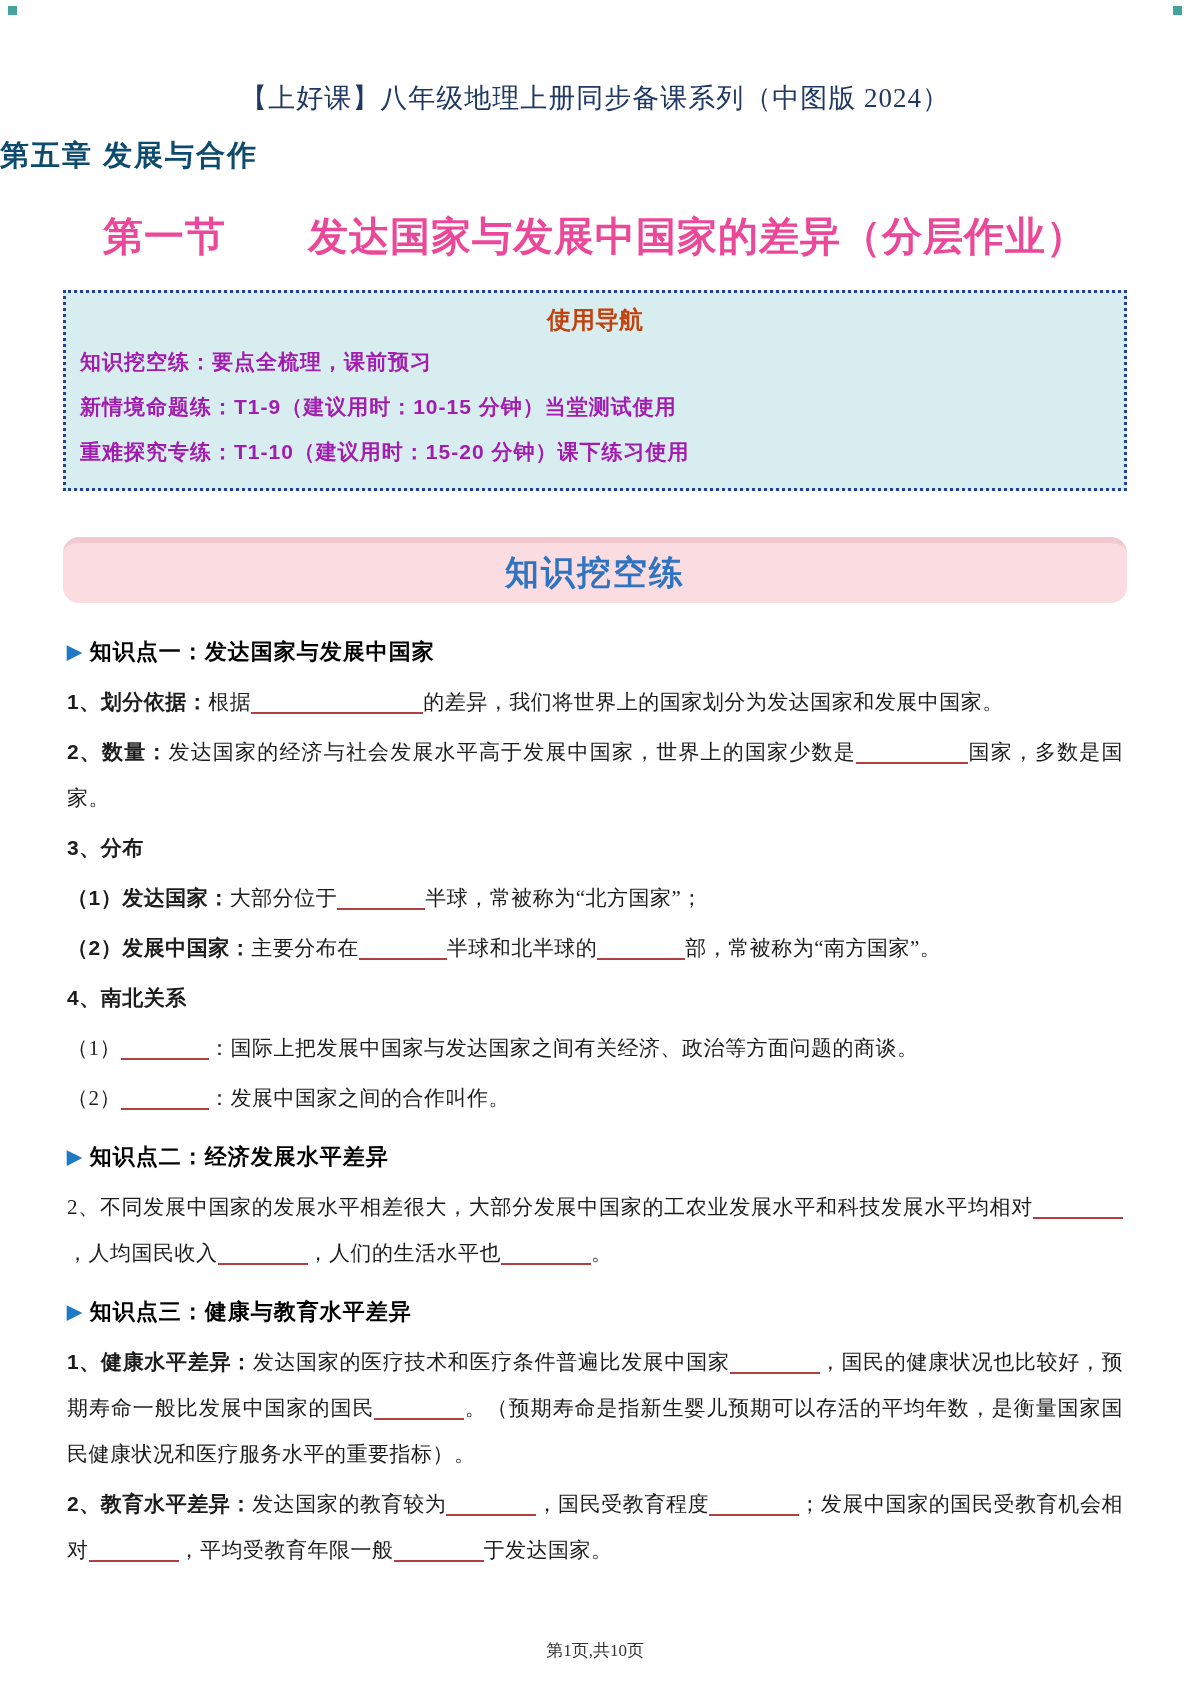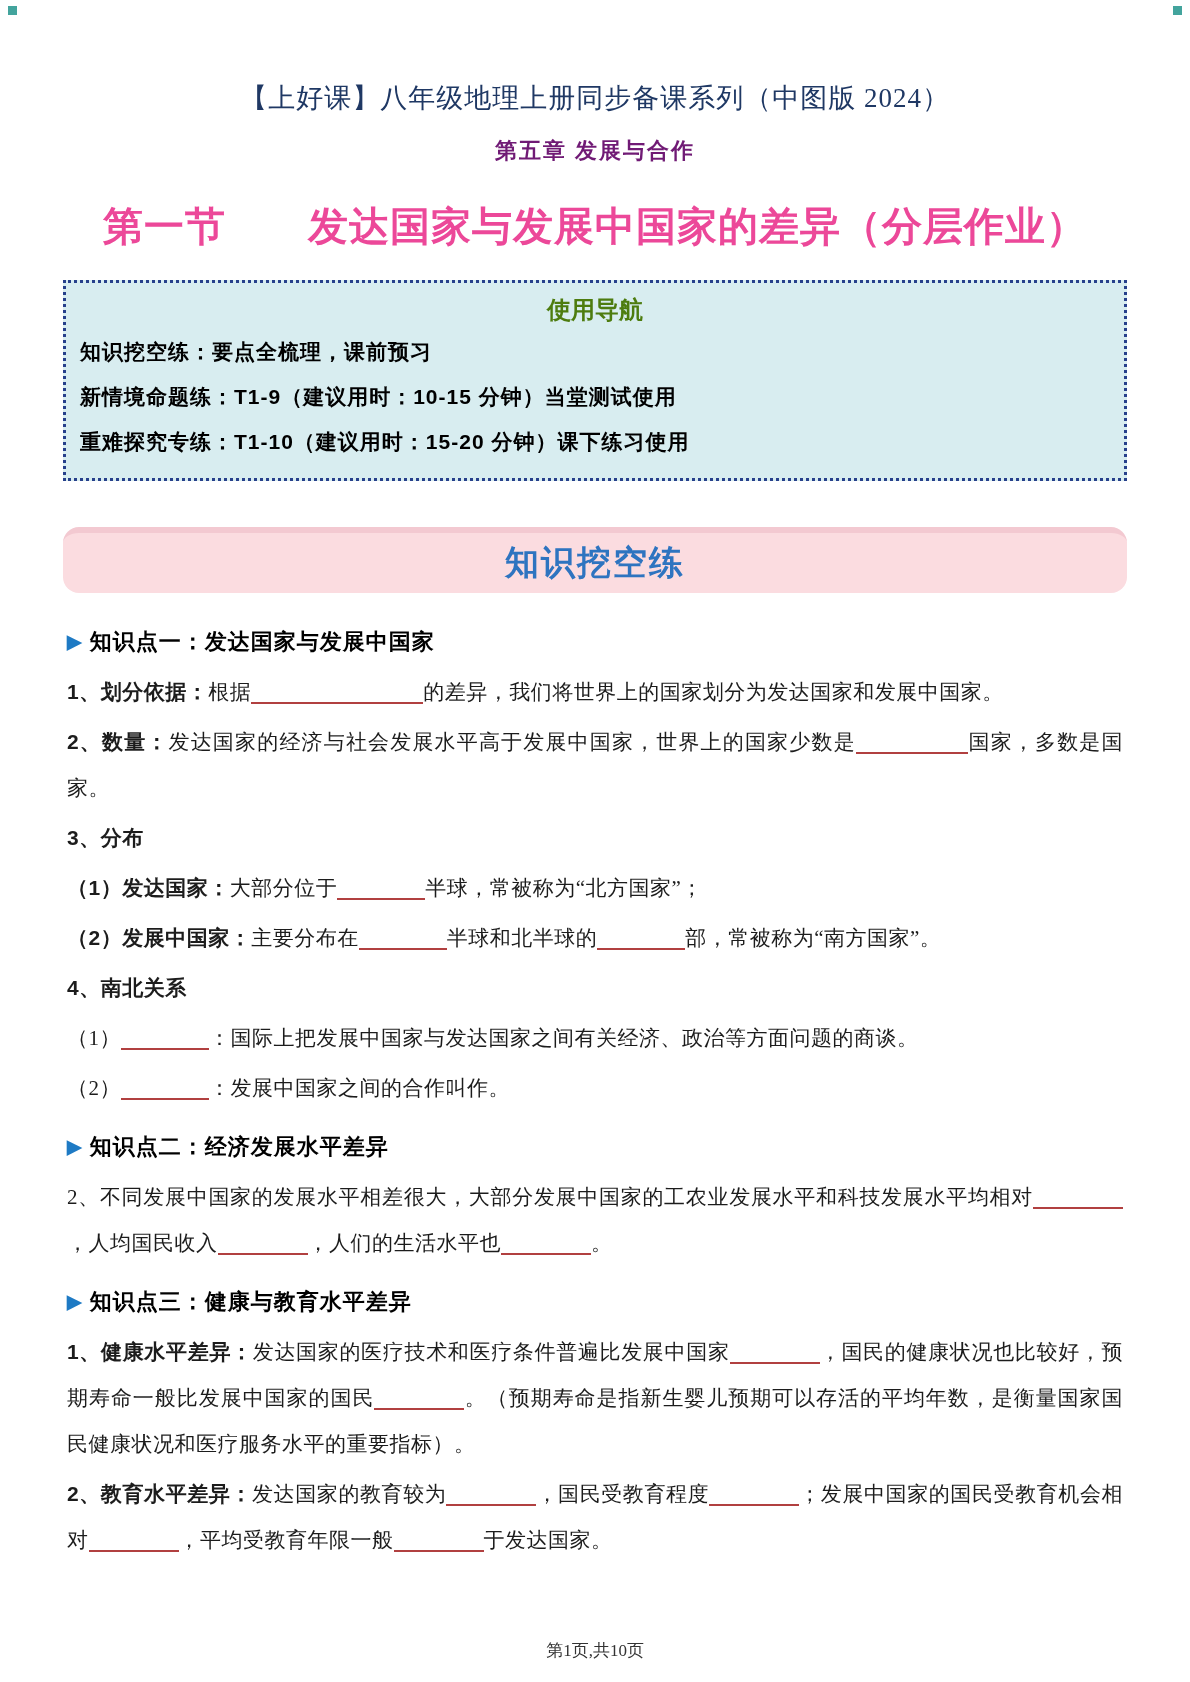--- a/index.html
+++ b/index.html
@@ -4,30 +4,30 @@
 <style>
   html,body{margin:0;padding:0;background:#ffffff;}
   .page{position:relative;width:1190px;height:1682px;background:#ffffff;overflow:hidden;
         font-family:"Liberation Serif",serif;color:#1c1c1c;}
   .corner{position:absolute;width:9px;height:9px;background:#43a49d;top:6px;}
   .corner.tl{left:8px;}
   .corner.tr{right:8px;}
 
   .series-title{padding-top:80px;text-align:center;font-size:27px;font-weight:normal;
                 color:#1f3864;letter-spacing:1px;}
-  .chapter-title{margin-top:20px;text-align:center;font-size:22px;font-weight:bold;color:#701a75;
+  .chapter-title{margin-top:20px;font-size:29px;font-weight:bold;color:#0c4a6e;
                  font-family:"Liberation Sans",sans-serif;letter-spacing:2px;}
   .section-title{margin-top:33px;text-align:center;font-size:40px;font-weight:bold;
                  color:#ec4899;letter-spacing:1px;}
 
   .nav-box{margin:26px 63px 0;border:3px dotted #27408b;background:#d8edf0;
            padding:8px 14px 14px;box-sizing:border-box;}
-  .nav-title{text-align:center;font-size:24px;font-weight:bold;color:#4d7c0f;
+  .nav-title{text-align:center;font-size:24px;font-weight:bold;color:#c2410c;
              font-family:"Liberation Sans",sans-serif;line-height:38px;}
-  .nav-line{font-size:21px;font-weight:bold;color:#000000;line-height:45px;
+  .nav-line{font-size:21px;font-weight:bold;color:#a21caf;line-height:45px;
             font-family:"Liberation Sans",sans-serif;letter-spacing:1px;}
 
   .banner{margin:46px 63px 0;background:#fbdce0;border-top:6px solid #f3c9d1;height:60px;
           display:flex;align-items:center;justify-content:center;border-radius:16px;}
   .banner-label{font-size:34px;font-weight:bold;color:#2e74c0;letter-spacing:2px;}
 
   .content{margin:26px 63px 0;}
   .block{margin:4px;}
   .block.p{font-size:21px;line-height:46px;text-align:justify;letter-spacing:0.5px;}
   .block.kp{margin-top:13px;line-height:46px;font-size:22px;font-weight:bold;color:#000;

